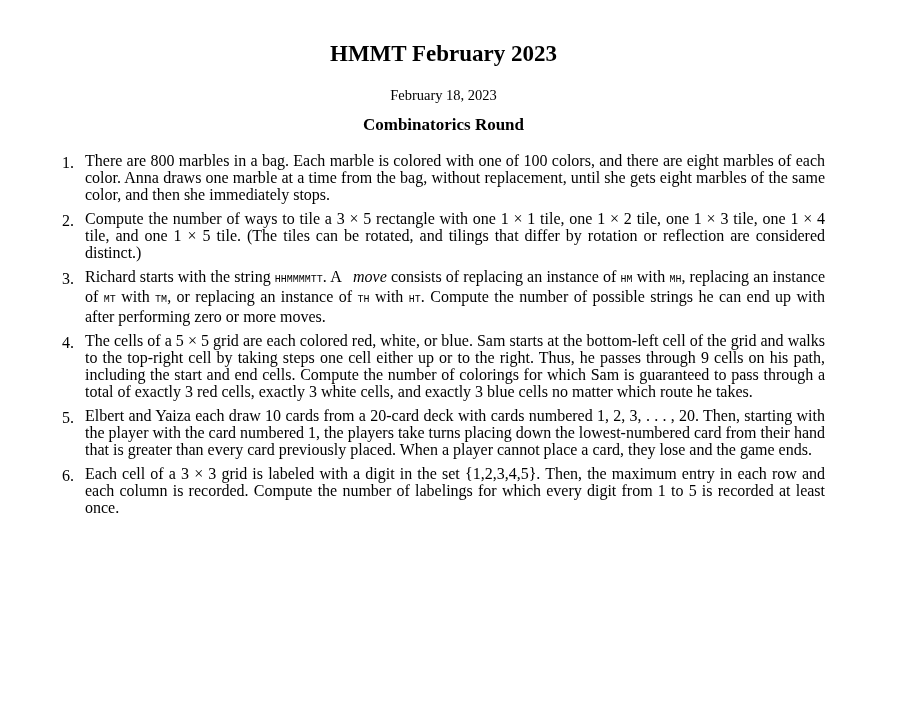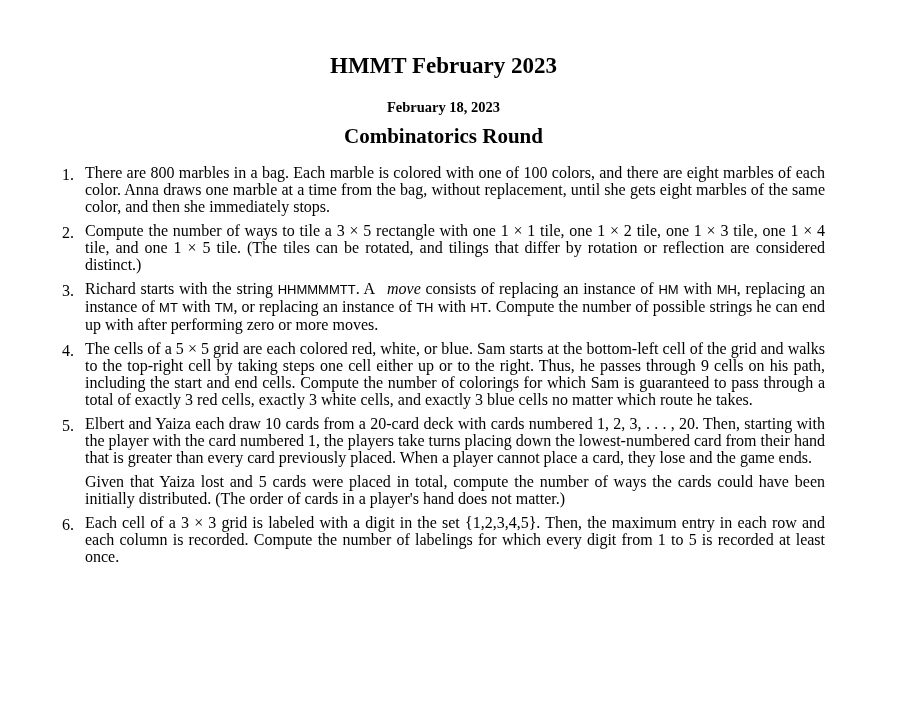--- a/index.html
+++ b/index.html
@@ -22,30 +22,30 @@
   }
   .header {
     margin-left: 62px;
     width: 763px;
     text-align: center;
   }
   .title {
     font-size: 23px;
     font-weight: bold;
     line-height: 27px;
-    margin: 16px;
+    margin: 4px;
   }
   .date {
     font-size: 14.5px;
-    font-weight: bold;
+    font-weight: normal;
     line-height: 18px;
     margin: 19px 0 0 0;
   }
   .round {
-    font-size: 21px;
+    font-size: 17px;
     font-weight: bold;
     line-height: 23px;
     margin: 9px 0 0 0;
   }
   .problems {
     margin: 16px 0 0 62px;
     width: 763px;
   }
   .problem {
     display: flex;
@@ -63,22 +63,22 @@
   .pbody p {
     margin: 0 0 7px 0;
     font-size: 16px;
     line-height: 17px;
     text-align: justify;
   }
   .pbody p:last-child {
     margin-bottom: 0;
   }
   .sf {
-    font-family: Liberation Sans, sans-serif;
-    font-size: 13px;
+    font-family: Liberation Mono, monospace;
+    font-size: 10px;
   }
   .it {
     font-style: italic;
     margin-left: 8px;
   }
 </style>
 </head>
 <body>
 
 <div class="page">
@@ -109,21 +109,20 @@
       <div class="problem">
         <span class="pnum">4.</span>
         <div class="pbody">
           <p><span>The cells of a 5 × 5 grid are each colored red, white, or blue. Sam starts at the bottom-left cell of the grid and walks to the top-right cell by taking steps one cell either up or to the right. Thus, he passes through 9 cells on his path, including the start and end cells. Compute the number of colorings for which Sam is guaranteed to pass through a total of exactly 3 red cells, exactly 3 white cells, and exactly 3 blue cells no matter which route he takes.</span></p>
         </div>
       </div>
       <div class="problem">
         <span class="pnum">5.</span>
         <div class="pbody">
           <p><span>Elbert and Yaiza each draw 10 cards from a 20-card deck with cards numbered 1, 2, 3, . . . , 20. Then, starting with the player with the card numbered 1, the players take turns placing down the lowest-numbered card from their hand that is greater than every card previously placed. When a player cannot place a card, they lose and the game ends.</span></p>
-          <p><span>Given that Yaiza lost and 5 cards were placed in total, compute the number of ways the cards could have been initially distributed. (The order of cards in a player's hand does not matter.)</span></p>
         </div>
       </div>
       <div class="problem">
         <span class="pnum">6.</span>
         <div class="pbody">
           <p><span>Each cell of a 3 × 3 grid is labeled with a digit in the set {1,2,3,4,5}. Then, the maximum entry in each row and each column is recorded. Compute the number of labelings for which every digit from 1 to 5 is recorded at least once.</span></p>
         </div>
       </div>
     </div>
 </div>

